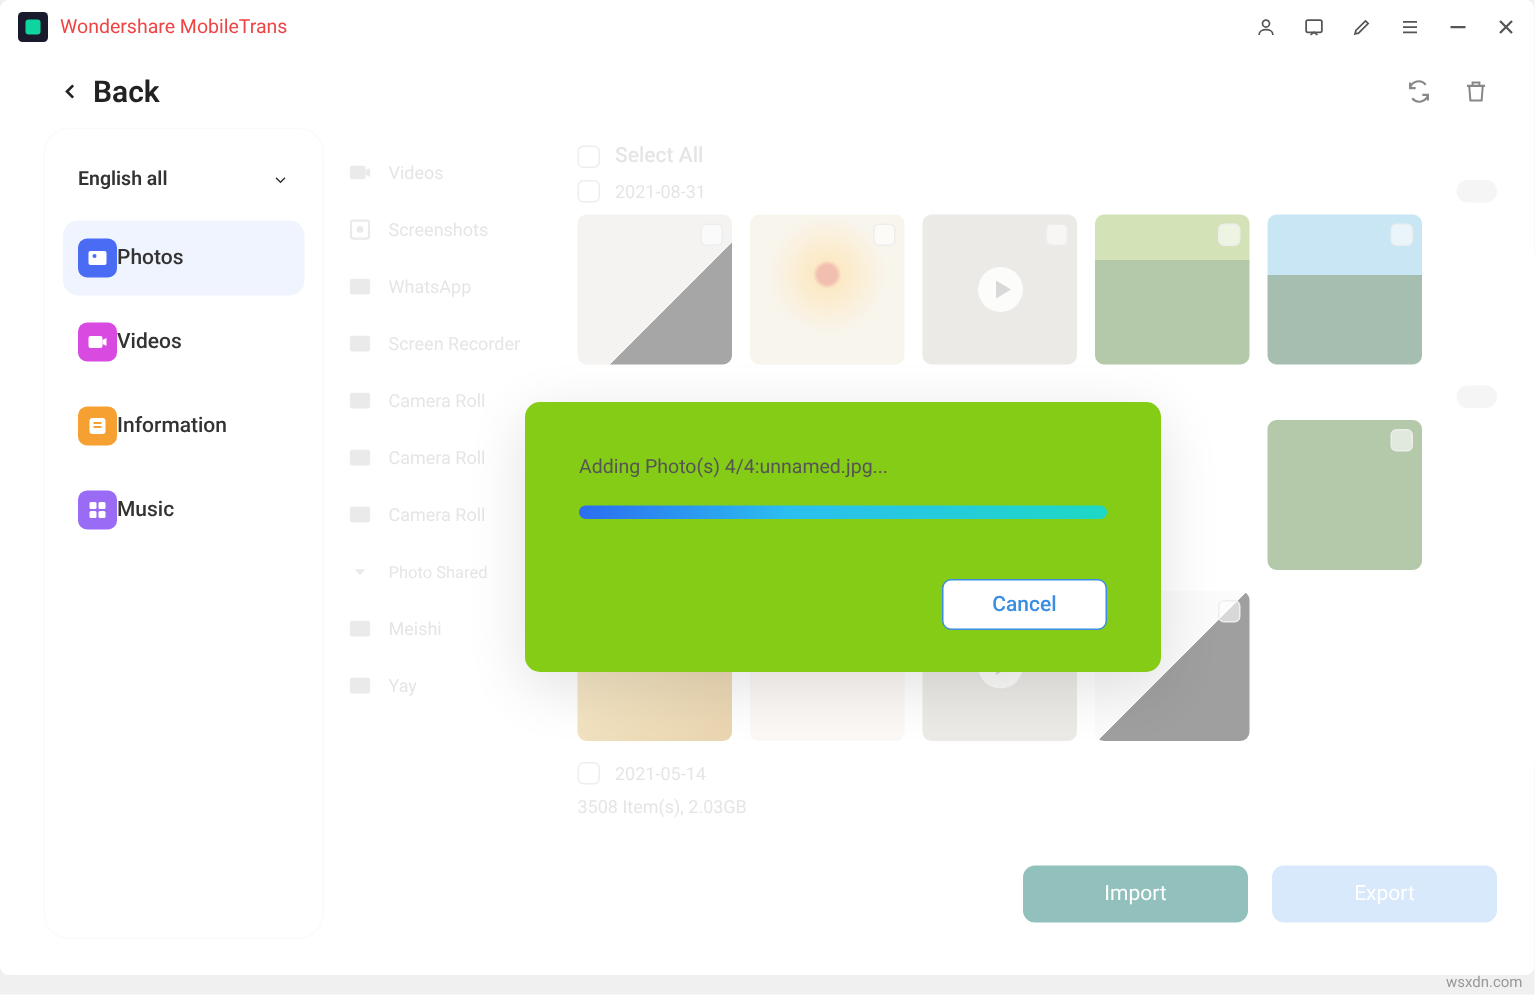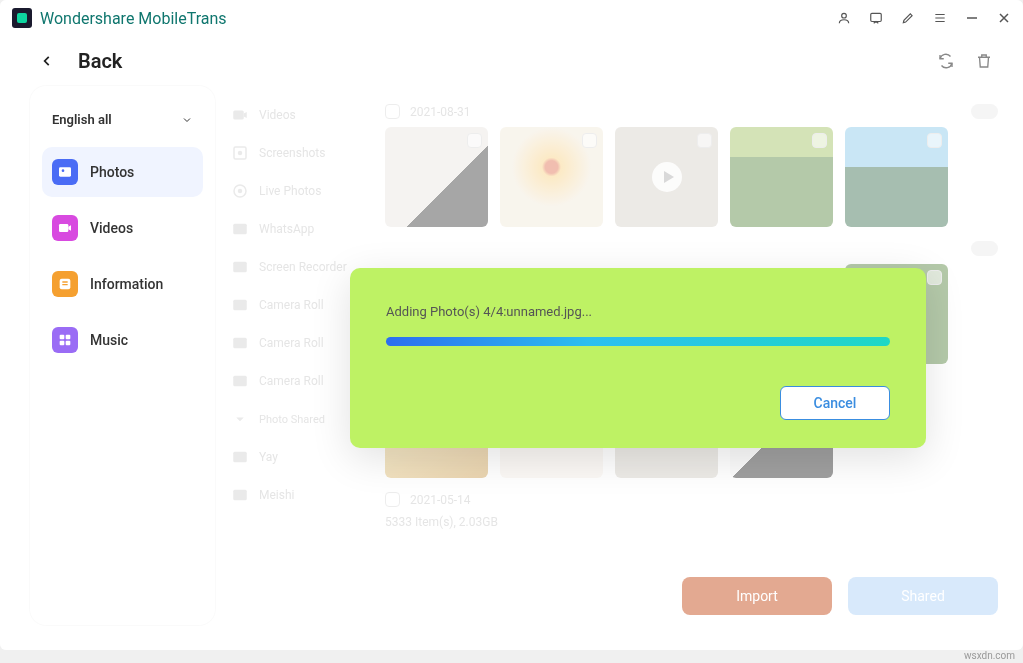--- a/index.html
+++ b/index.html
@@ -1,35 +1,35 @@
 <!DOCTYPE html>
 <html><head>
 <meta charset="utf-8">
 <style>
 * { margin: 0; padding: 0; box-sizing: border-box; font-family: -apple-system, BlinkMacSystemFont, "Segoe UI", Roboto, sans-serif; }
 body { background: #f0f0f0; width: 1023px; height: 663px; overflow: hidden; position: relative; }
 .app-window { width: 1023px; height: 650px; background: #fff; border-radius: 6px; position: relative; overflow: hidden; }
 .titlebar { height: 36px; display: flex; align-items: center; padding: 0 12px; }
 .app-logo { width: 20px; height: 20px; background: #1a1a2e; border-radius: 3px; display: flex; align-items: center; justify-content: center; margin-right: 8px; }
 .app-logo-inner { width: 10px; height: 10px; background: #0ed5a0; border-radius: 2px; }
-.app-title { font-size: 16px; color: #0f766e; flex: 1; }
+.app-title { font-size: 13px; color: #ef4444; flex: 1; }
 .title-icons { display: flex; gap: 18px; align-items: center; color: #555; }
 .title-icons svg { width: 14px; height: 14px; cursor: pointer; }
 .title-icons .win-btn { width: 14px; height: 14px; cursor: pointer; display: flex; align-items: center; justify-content: center; }
 .back-row { height: 50px; display: flex; align-items: center; padding: 0 30px 0 40px; }
-.back-btn { display: flex; align-items: center; gap: 24px; cursor: pointer; }
+.back-btn { display: flex; align-items: center; gap: 8px; cursor: pointer; }
 .back-btn svg { width: 14px; height: 14px; }
 .back-text { font-size: 20px; font-weight: 600; color: #222; }
 .back-row-right { margin-left: auto; display: flex; gap: 20px; color: #888; }
 .back-row-right svg { width: 18px; height: 18px; cursor: pointer; }
 .main { display: flex; height: calc(100% - 86px); padding: 0 25px 25px 30px; gap: 0; }
 .sidebar-left { width: 185px; background: #fff; border-radius: 16px; padding: 18px 12px; box-shadow: 0 0 0 1px rgba(0,0,0,0.02); }
 .dropdown { display: flex; justify-content: space-between; align-items: center; padding: 8px 10px; font-size: 13px; font-weight: 600; color: #333; cursor: pointer; margin-bottom: 12px; }
 .dropdown svg { width: 12px; height: 12px; }
-.cat-item { display: flex; align-items: center; gap: 12px; padding: 12px 10px; border-radius: 10px; cursor: pointer; margin-bottom: 6px; }
+.cat-item { display: flex; align-items: center; padding: 12px 10px; border-radius: 10px; cursor: pointer; margin-bottom: 6px; }
 .cat-item.active { background: #f0f4ff; }
 .cat-icon { width: 26px; height: 26px; border-radius: 6px; display: flex; align-items: center; justify-content: center; }
 .cat-icon svg { width: 16px; height: 16px; fill: #fff; }
 .cat-label { font-size: 14px; color: #333; font-weight: 500; }
 .sidebar-mid { width: 170px; padding: 10px 16px; }
 .mid-item { display: flex; align-items: center; gap: 10px; padding: 10px 0; color: #c5c5c5; font-size: 12px; cursor: pointer; }
 .mid-item svg { width: 18px; height: 18px; fill: #d0d0d0; }
 .mid-item.header { color: #c5c5c5; font-size: 11px; align-items: center; }
 .content { flex: 1; padding: 10px 0; position: relative; }
 .sel-row { display: flex; align-items: center; gap: 10px; margin-bottom: 8px; }
@@ -39,27 +39,27 @@
 .date-label { font-size: 12px; color: #c5c5c5; }
 .date-count { margin-left: auto; background: #e8e8e8; color: #ccc; padding: 2px 10px; border-radius: 10px; font-size: 10px; }
 .grid { display: flex; gap: 12px; flex-wrap: wrap; margin-bottom: 14px; }
 .thumb { width: 103px; height: 100px; border-radius: 6px; position: relative; background: #d0dfd0; }
 .thumb .checkbox { position: absolute; top: 6px; right: 6px; background: rgba(255,255,255,0.6); }
 .thumb.play::after { content: ""; position: absolute; top: 50%; left: 50%; transform: translate(-50%,-50%); width: 30px; height: 30px; background: rgba(255,255,255,0.85); border-radius: 50%; }
 .thumb.play::before { content: ""; position: absolute; top: 50%; left: 52%; transform: translate(-50%,-50%); border-left: 10px solid #aaa; border-top: 6px solid transparent; border-bottom: 6px solid transparent; z-index: 2; }
 .status-row { font-size: 12px; color: #c5c5c5; margin-top: 8px; }
 .btn-row { position: absolute; bottom: 10px; right: 0; display: flex; gap: 16px; }
 .btn-big { width: 150px; height: 38px; border-radius: 8px; border: none; color: #fff; font-size: 14px; cursor: pointer; }
-.btn-import { background: #c2410c; }
+.btn-import { background: #0f766e; }
 .btn-export { background: #a8cef7; }
 
 
 .overlay { position: absolute; inset: 0; background: rgba(255,255,255,0.55); display: flex; align-items: center; justify-content: center; z-index: 100; }
 .no-overlay-layer { position: relative; z-index: 200; }
-.modal { width: 576px; background: #bef264; border-radius: 10px; padding: 36px 36px 28px; box-shadow: 0 10px 40px rgba(0,0,0,0.12); position: absolute; top: 268px; left: 350px; z-index: 300; }
+.modal { width: 424px; background: #84cc16; border-radius: 10px; padding: 36px 36px 28px; box-shadow: 0 10px 40px rgba(0,0,0,0.12); position: absolute; top: 268px; left: 350px; z-index: 300; }
 .modal-msg { font-size: 13px; color: #555; margin-bottom: 18px; }
 .progress { width: 100%; height: 9px; border-radius: 5px; background: linear-gradient(90deg, #2b6ef0 0%, #2bbff0 40%, #1ed8c5 100%); margin-bottom: 40px; }
 .modal-btns { display: flex; justify-content: flex-end; }
 .btn-cancel { width: 110px; height: 34px; border: 1.5px solid #3a8de0; background: #fff; color: #3a8de0; border-radius: 6px; font-size: 14px; font-weight: 500; cursor: pointer; }
 
 .watermark { position: absolute; bottom: 2px; right: 8px; font-size: 10px; color: #999; z-index: 400; }
 
 
 .t1 { background: linear-gradient(135deg,#e8e4e0 60%,#3a3a3a 60%); }
 .t2 { background: radial-gradient(circle at 50% 40%, #e07050 8%, #f8d080 12%, #f0e8d8 50%); }
@@ -188,27 +188,20 @@
         </div>
       <div class="mid-item">
           <svg viewBox="0 0 24 24">
             <rect x="4" y="4" width="16" height="16" rx="2" fill="none" stroke="#d0d0d0" stroke-width="2"></rect>
             <circle cx="12" cy="12" r="3"></circle>
           </svg>
           <span>Screenshots</span>
         </div>
       <div class="mid-item">
           <svg viewBox="0 0 24 24">
-            <circle cx="12" cy="12" r="8" fill="none" stroke="#d0d0d0" stroke-width="2"></circle>
-            <circle cx="12" cy="12" r="3"></circle>
-          </svg>
-          <span>Live Photos</span>
-        </div>
-      <div class="mid-item">
-          <svg viewBox="0 0 24 24">
             <rect x="3" y="5" width="18" height="14" rx="2"></rect>
           </svg>
           <span>WhatsApp</span>
         </div>
       <div class="mid-item">
           <svg viewBox="0 0 24 24">
             <rect x="3" y="5" width="18" height="14" rx="2"></rect>
           </svg>
           <span>Screen Recorder</span>
         </div>
@@ -233,31 +226,35 @@
       <div class="mid-item header">
           <svg viewBox="0 0 24 24" fill="#d0d0d0">
             <path d="M7 10l5 5 5-5z"></path>
           </svg>
           <span>Photo Shared</span>
         </div>
       <div class="mid-item">
           <svg viewBox="0 0 24 24">
             <rect x="3" y="5" width="18" height="14" rx="2"></rect>
           </svg>
+          <span>Meishi</span>
+        </div>
+      <div class="mid-item">
+          <svg viewBox="0 0 24 24">
+            <rect x="3" y="5" width="18" height="14" rx="2"></rect>
+          </svg>
           <span>Yay</span>
         </div>
-      <div class="mid-item">
-          <svg viewBox="0 0 24 24">
-            <rect x="3" y="5" width="18" height="14" rx="2"></rect>
-          </svg>
-          <span>Meishi</span>
-        </div>
     </div>
 
     <div class="content">
+      <div class="sel-row">
+        <div class="checkbox"></div>
+        <span class="sel-label">Select All</span>
+      </div>
       <div class="date-row">
         <div class="checkbox"></div>
         <span class="date-label">2021-08-31</span>
         <span class="date-count">&nbsp;&nbsp;&nbsp;</span>
       </div>
       <div class="grid">
         <div class="thumb t1">
             <div class="checkbox"></div>
           </div>
         <div class="thumb t2">
@@ -296,24 +293,24 @@
             <div class="checkbox"></div>
           </div>
         <div class="thumb t11">
             <div class="checkbox"></div>
           </div>
       </div>
       <div class="date-row">
         <div class="checkbox"></div>
         <span class="date-label">2021-05-14</span>
       </div>
-      <div class="status-row">5333 Item(s), 2.03GB</div>
+      <div class="status-row">3508 Item(s), 2.03GB</div>
       <div class="btn-row">
         <button class="btn-big btn-import">Import</button>
-        <button class="btn-big btn-export">Shared</button>
+        <button class="btn-big btn-export">Export</button>
       </div>
     </div>
   </div>
 
   <div class="overlay"></div>
 
   <div class="modal">
     <div class="modal-msg">Adding Photo(s) 4/4:unnamed.jpg...</div>
     <div class="progress"></div>
     <div class="modal-btns">

